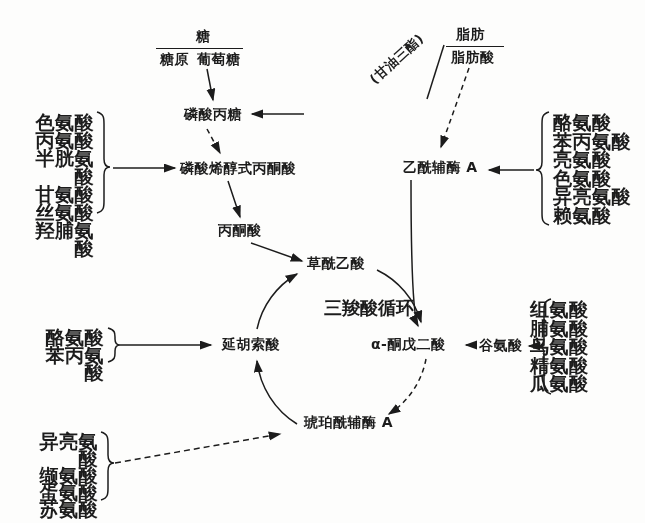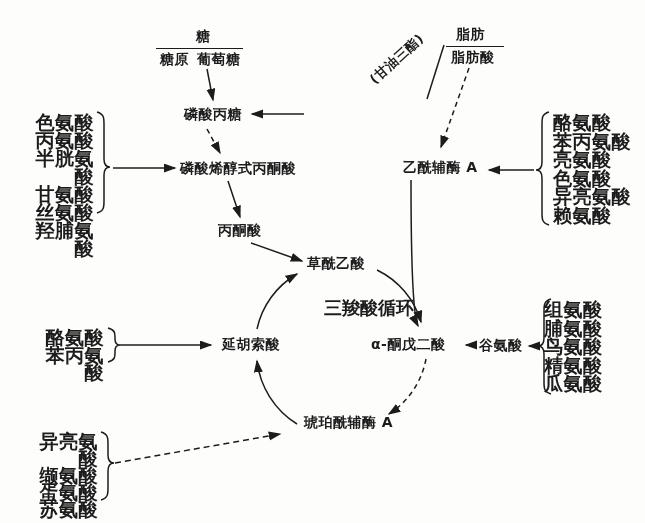--- a/index.html
+++ b/index.html
@@ -98,21 +98,21 @@
 
   <div class="amino-list lh185" style="left:553px;top:113px;">
     <span class="item">酪氨酸</span>
     <span class="item">苯丙氨酸</span>
     <span class="item">亮氨酸</span>
     <span class="item">色氨酸</span>
     <span class="item">异亮氨酸</span>
     <span class="item">赖氨酸</span>
   </div>
 
-  <div class="amino-list lh185" style="left:544px;top:300px;">
+  <div class="amino-list lh185" style="left:530px;top:300px;">
     <span class="item">组氨酸</span>
     <span class="item">脯氨酸</span>
     <span class="item">鸟氨酸</span>
     <span class="item">精氨酸</span>
     <span class="item">瓜氨酸</span>
   </div>
 
   <div class="amino-list ra lh175" style="left:30px;top:329px;width:74px;">
     <span class="item">酪氨酸</span>
     <span class="item">苯丙氨酸</span>

